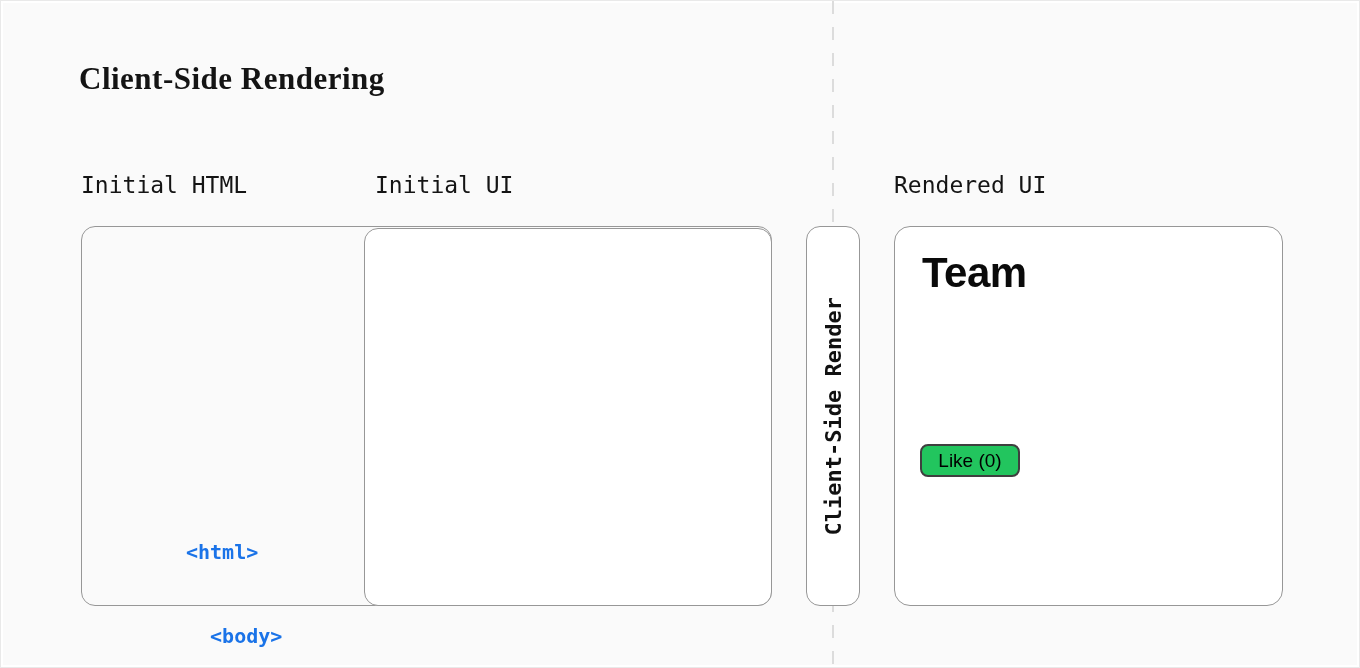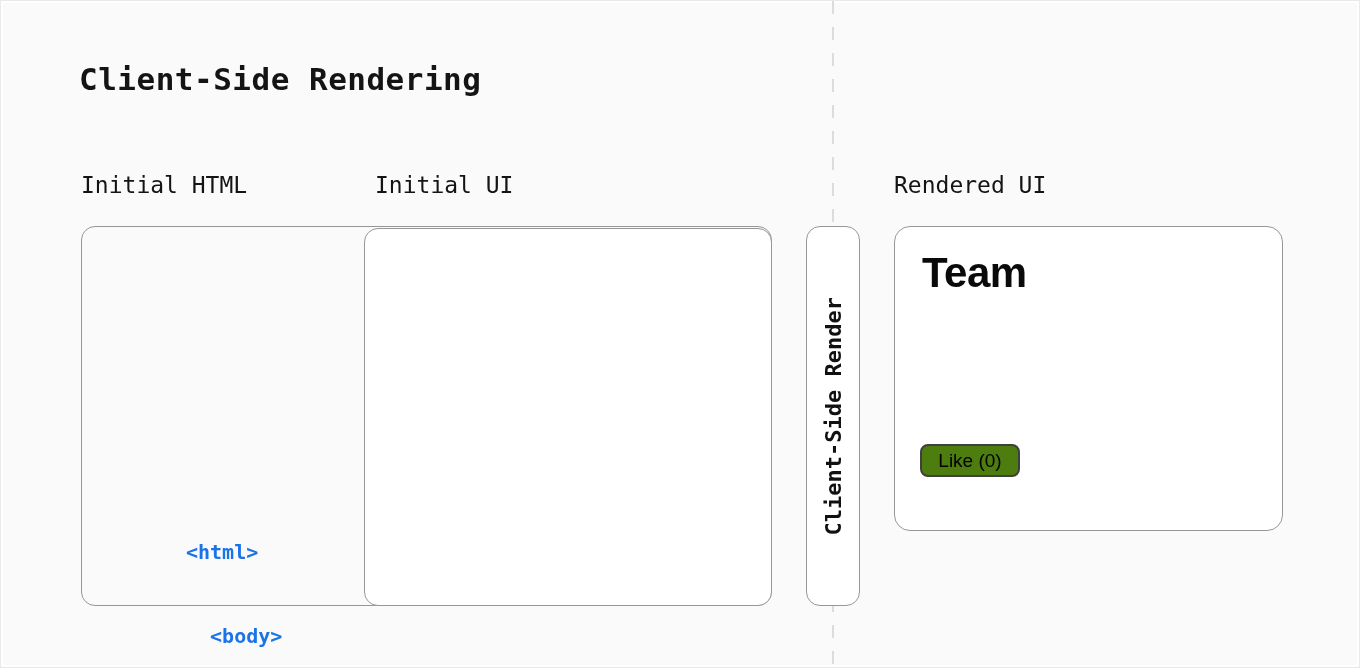--- a/index.html
+++ b/index.html
@@ -24,20 +24,21 @@
     font-family: "DejaVu Sans Mono", "Liberation Mono", monospace;
     color: var(--text-dark);
   }
   .title {
     position: absolute;
     left: 78px;
     top: 60px;
     font-size: 31px;
     font-weight: 700;
     letter-spacing: 0.5px;
+    font-family: Liberation Serif, serif;
   }
   .col-label {
     position: absolute;
     top: 171px;
     font-size: 23px;
     font-weight: 400;
   }
   .lbl-initial-html { left: 80px; }
   .lbl-initial-ui   { left: 374px; }
   .lbl-rendered-ui  { left: 893px; }
@@ -104,21 +105,21 @@
     transform: rotate(180deg);
     font-size: 22px;
     font-weight: 700;
     color: #111111;
     white-space: nowrap;
   }
   .right-panel {
     left: 893px;
     top: 225px;
     width: 389px;
-    height: 305px;
+    height: 380px;
     background: var(--panel-bg);
     border-radius: 16px;
     font-family: "Liberation Sans", sans-serif;
     color: #0a0a0a;
   }
   .team-heading {
     position: absolute;
     left: 27px;
     top: 22px;
     font-size: 42px;
@@ -135,21 +136,21 @@
   .member-list li {
     font-size: 20px;
     line-height: 28px;
   }
   .like-button {
     position: absolute;
     left: 25px;
     top: 217px;
     width: 100px;
     height: 33px;
-    background: #4d7c0f;
+    background: #22c55e;
     border: 2px solid var(--button-border);
     border-radius: 8px;
     font-family: "Liberation Sans", sans-serif;
     font-size: 19px;
     color: #000000;
     display: flex;
     align-items: center;
     justify-content: center;
     cursor: pointer;
   }

